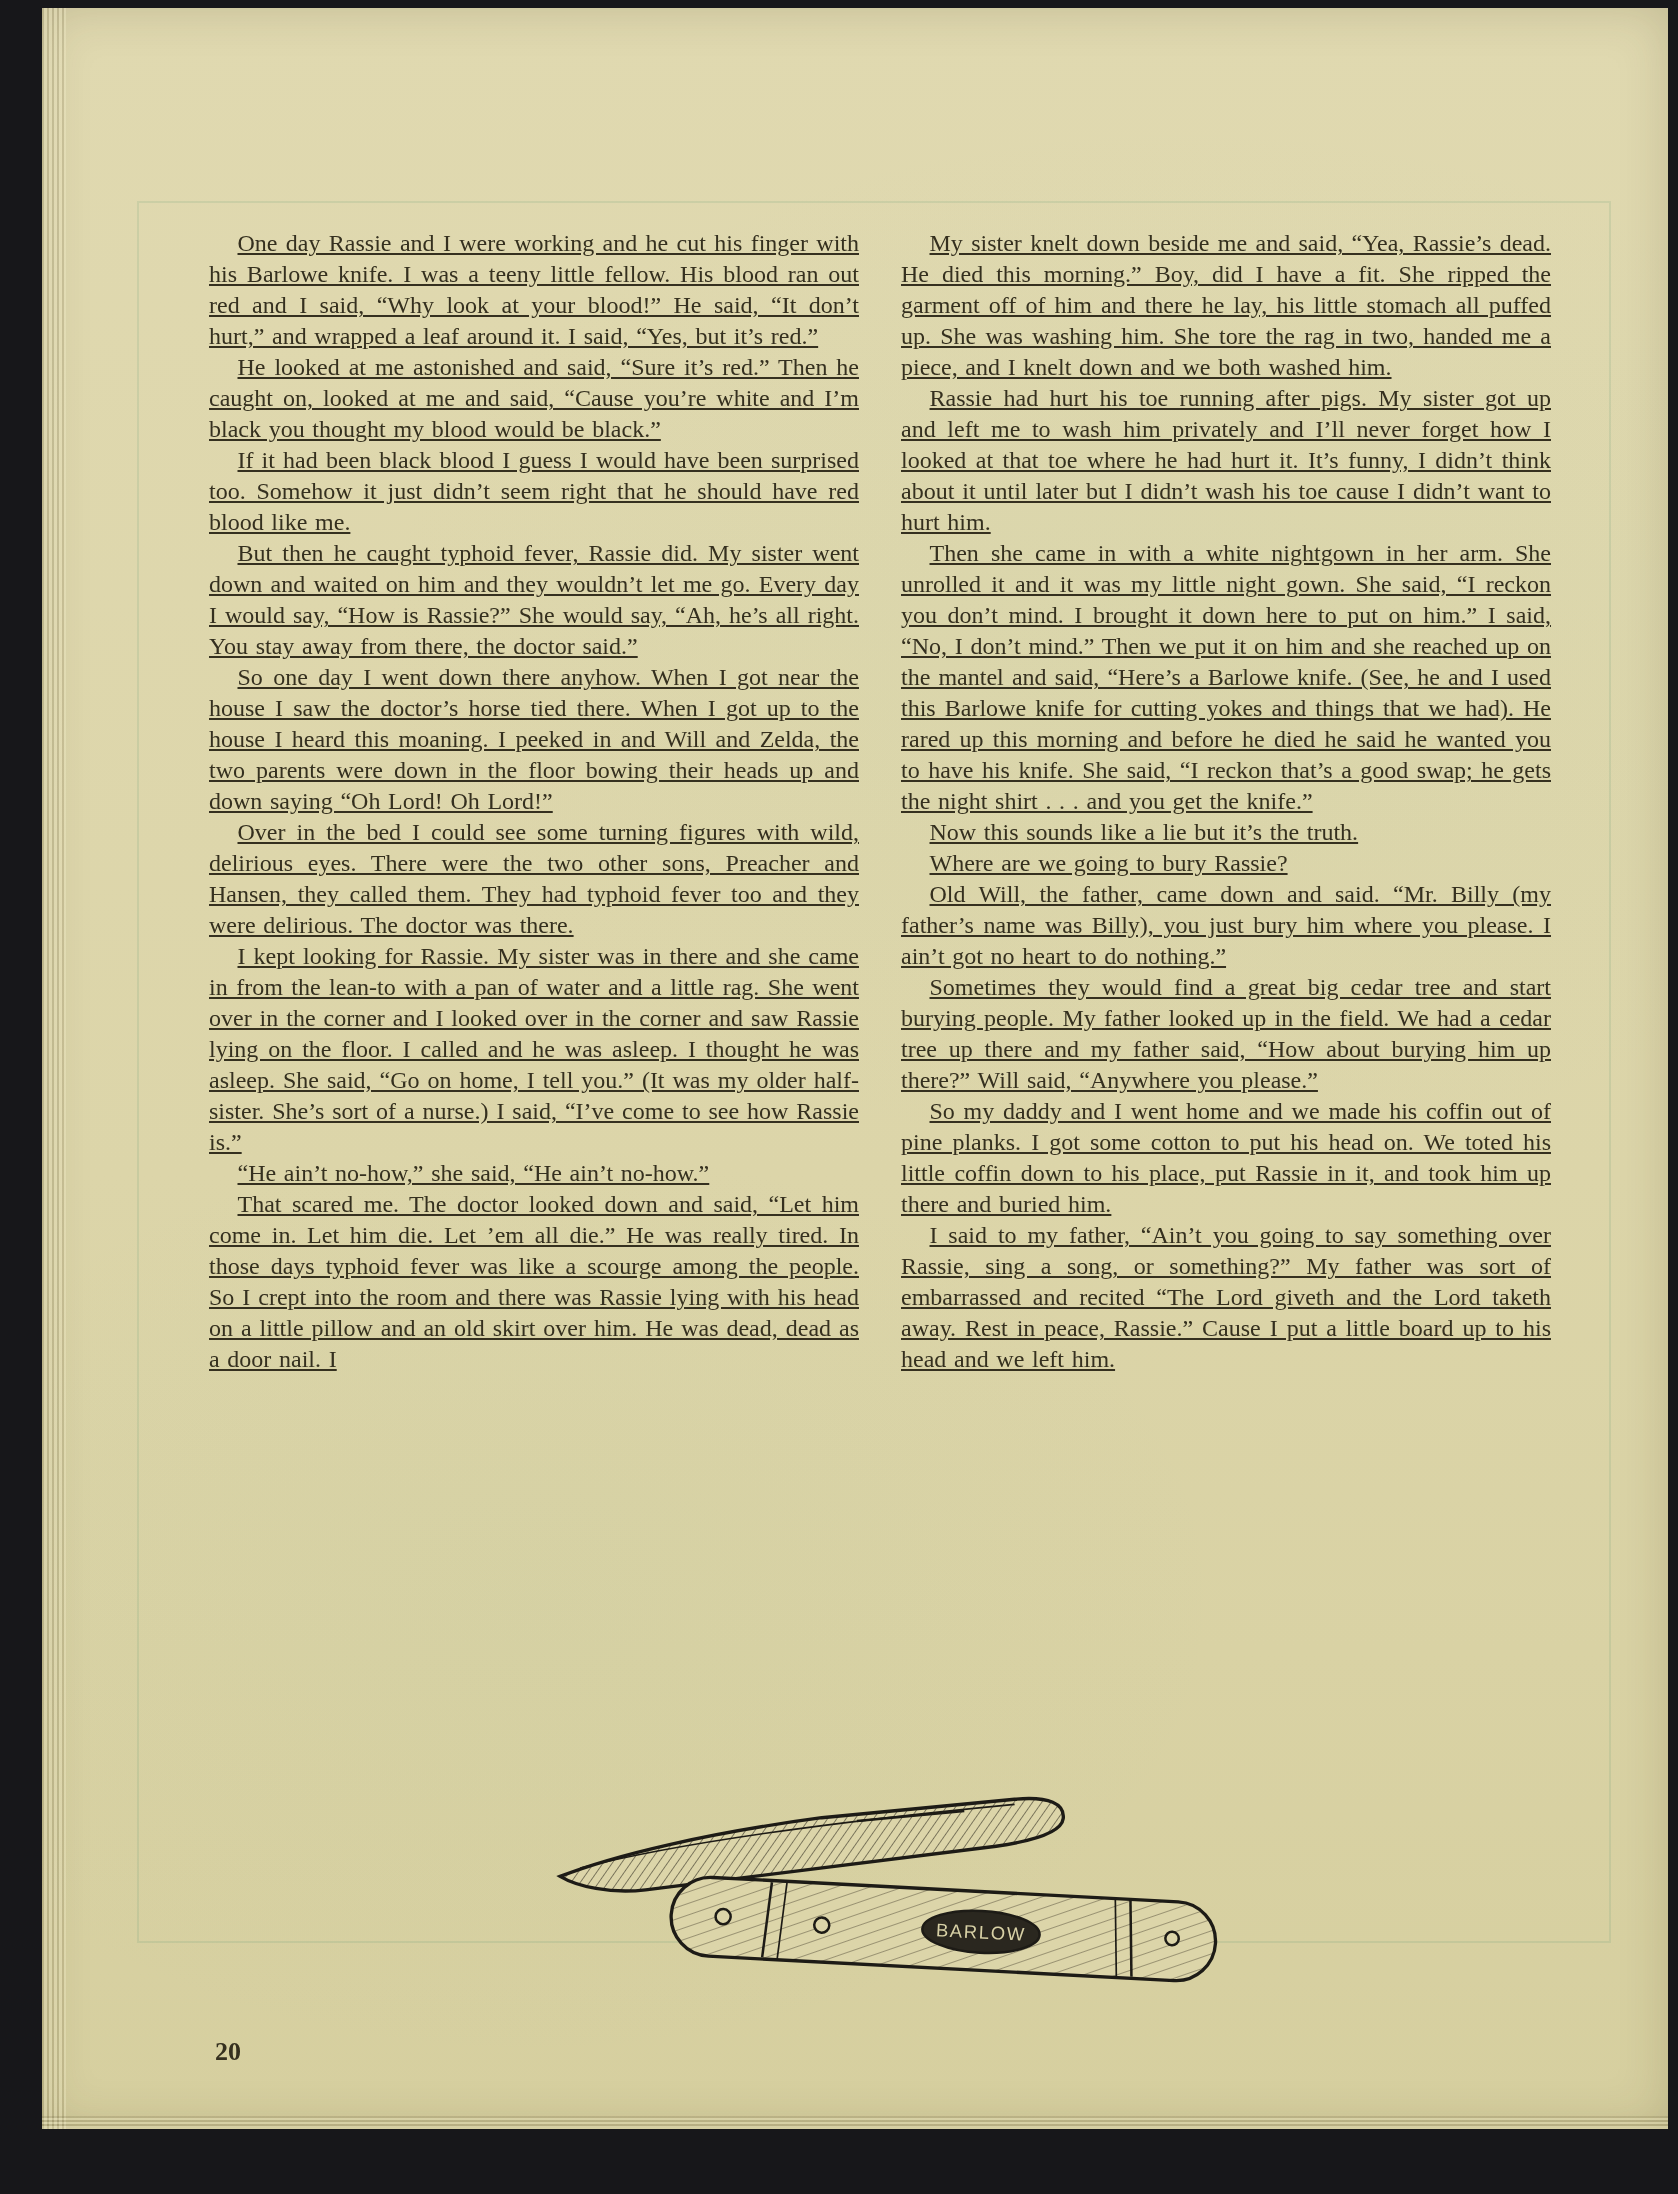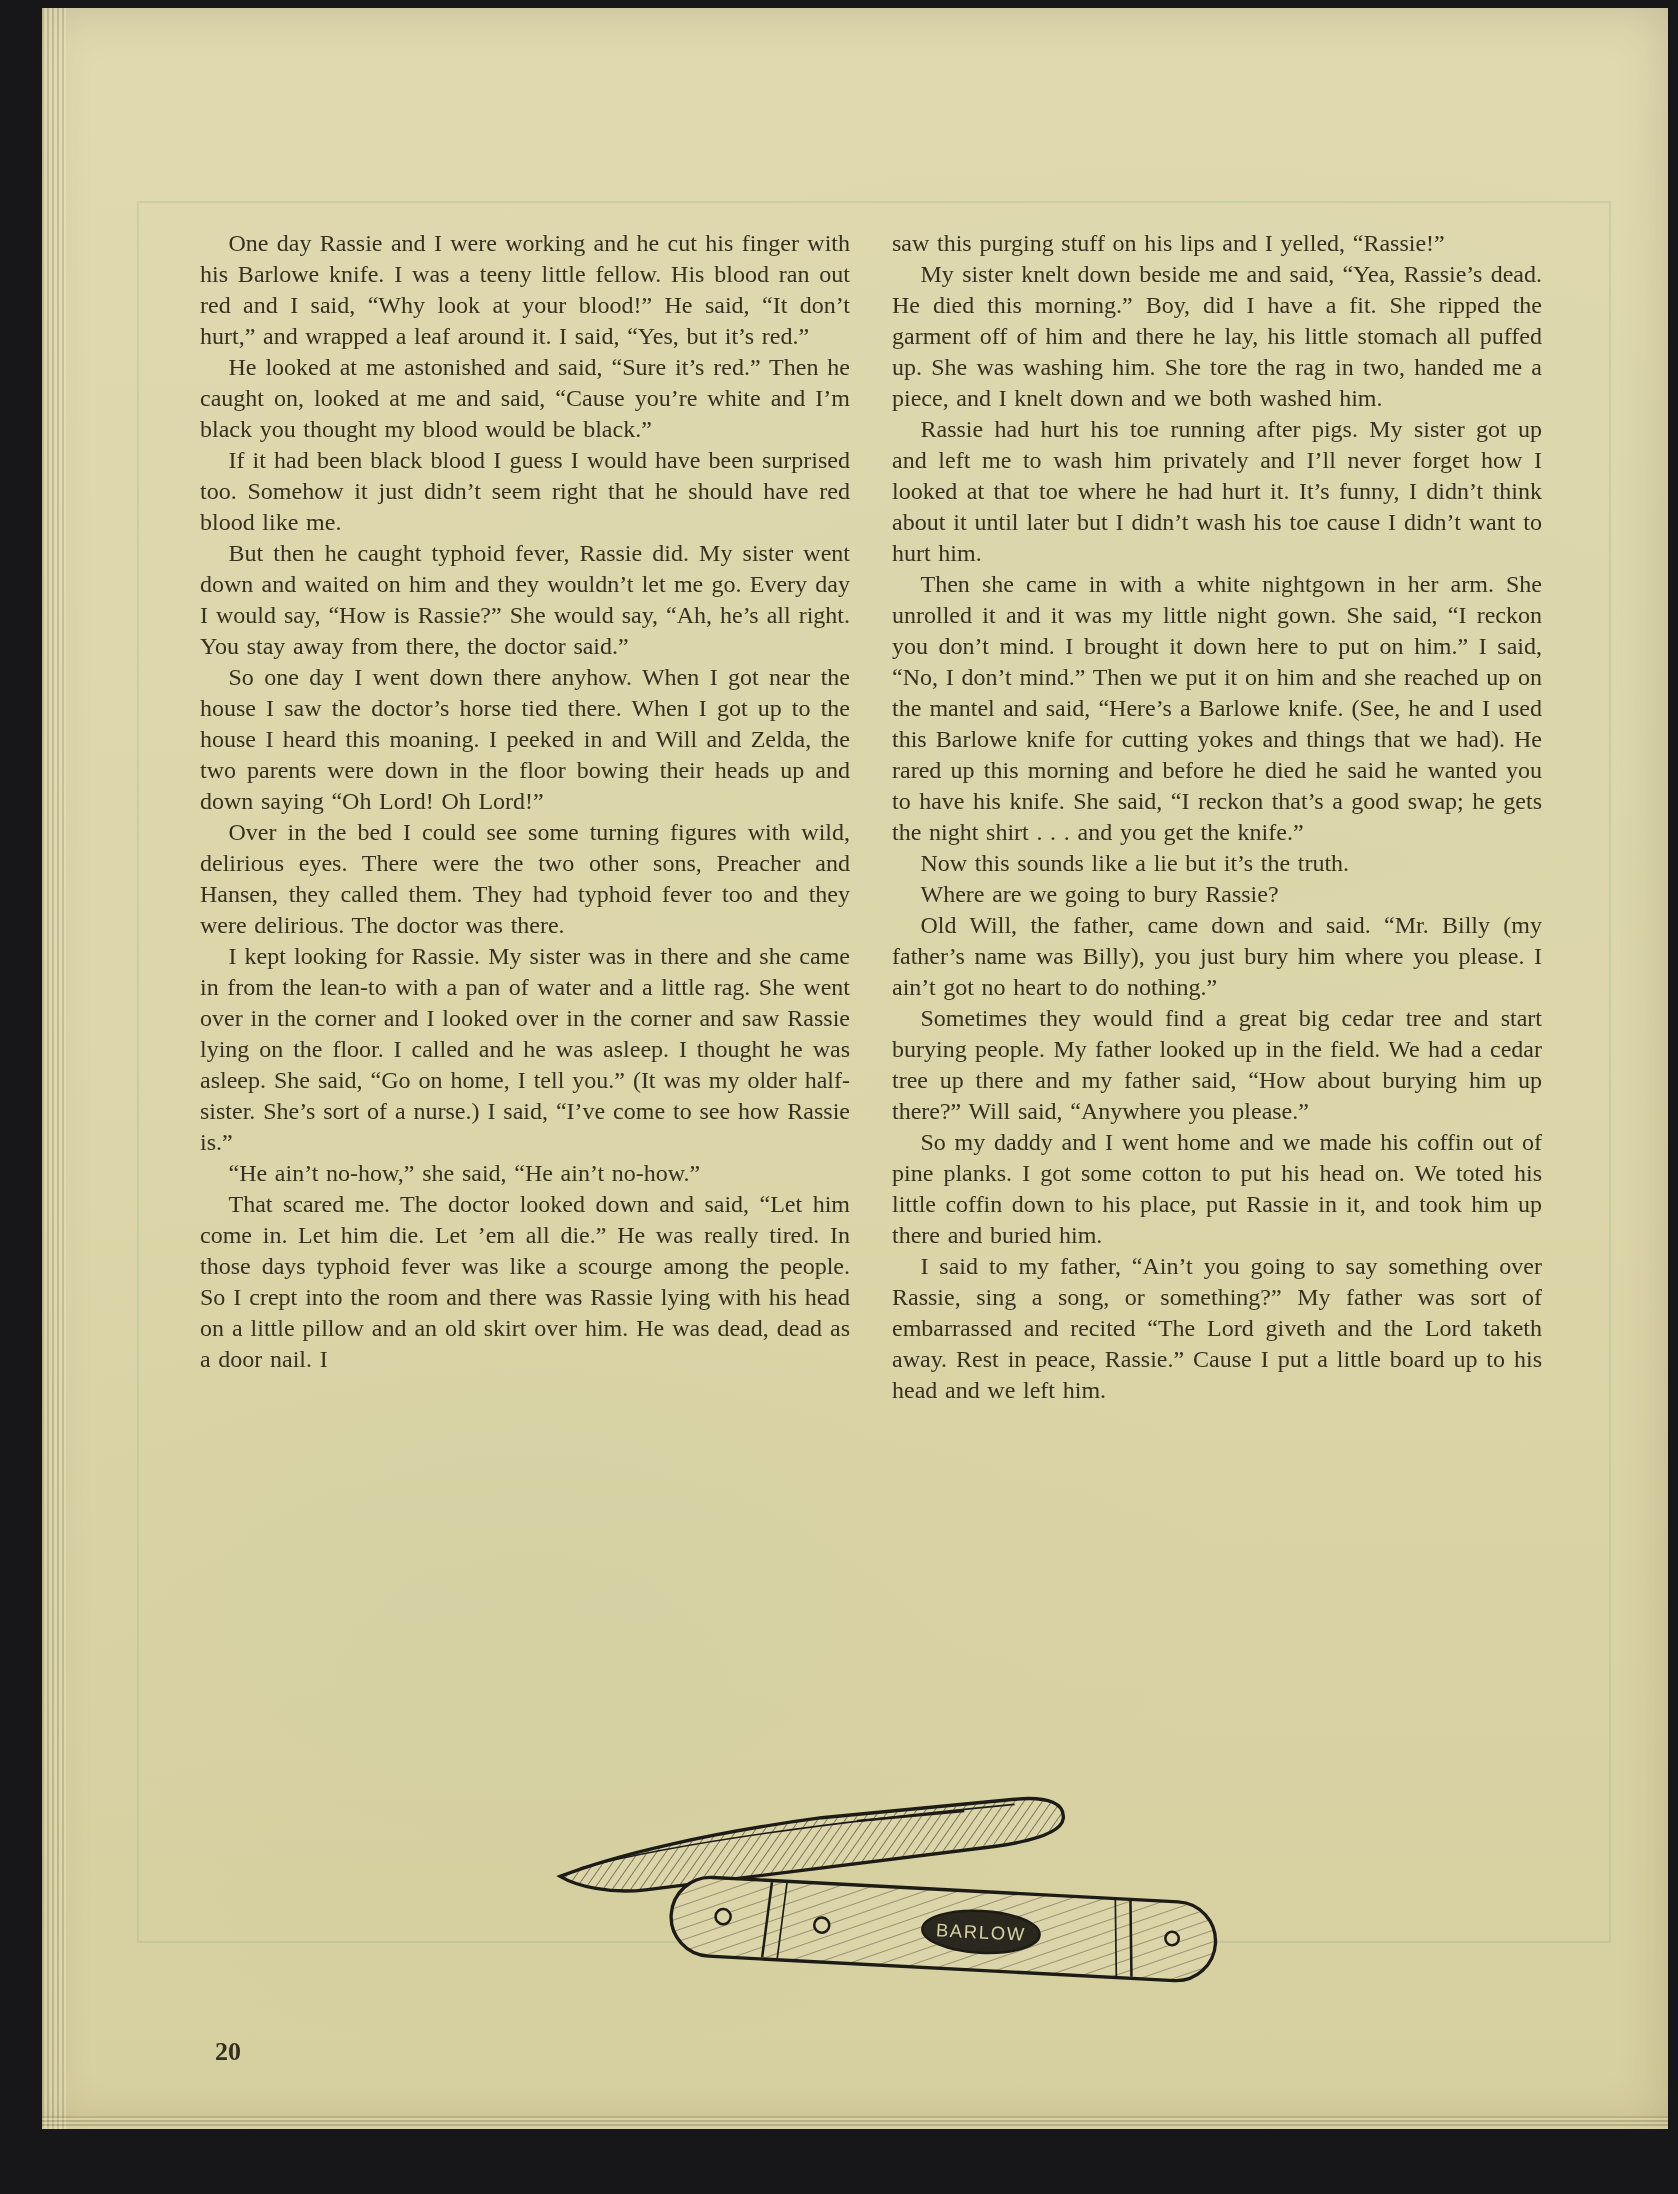--- a/index.html
+++ b/index.html
@@ -38,25 +38,26 @@
   }
   
   .ghost-frame {
     position: absolute;
     left: 95px; top: 193px; right: 57px; bottom: 186px;
     border: 2.5px solid rgba(100, 155, 120, 0.16);
     pointer-events: none;
   }
   .content {
     position: absolute;
-    left: 158px; top: 220px;
+    left: 167px; top: 220px;
     width: 1358px;
     display: flex;
     gap: 42px;
     color: #35301f;
+    text-decoration: underline;
   }
   .col { width: 650px; }
   .para {
     margin: 0;
     font-size: 24px;
     line-height: 31px;
     text-align: justify;
     word-spacing: 1.7px;
   }
   .para.indent { text-indent: 28.5px; }
@@ -90,21 +91,20 @@
         <p class="para indent">He looked at me astonished and said, “Sure it’s red.” Then he caught on, looked at me and said, “Cause you’re white and I’m black you thought my blood would be black.”</p>
         <p class="para indent">If it had been black blood I guess I would have been surprised too. Somehow it just didn’t seem right that he should have red blood like me.</p>
         <p class="para indent">But then he caught typhoid fever, Rassie did. My sister went down and waited on him and they wouldn’t let me go. Every day I would say, “How is Rassie?” She would say, “Ah, he’s all right. You stay away from there, the doctor said.”</p>
         <p class="para indent">So one day I went down there anyhow. When I got near the house I saw the doctor’s horse tied there. When I got up to the house I heard this moaning. I peeked in and Will and Zelda, the two parents were down in the floor bowing their heads up and down saying “Oh Lord! Oh Lord!”</p>
         <p class="para indent">Over in the bed I could see some turning figures with wild, delirious eyes. There were the two other sons, Preacher and Hansen, they called them. They had typhoid fever too and they were delirious. The doctor was there.</p>
         <p class="para indent">I kept looking for Rassie. My sister was in there and she came in from the lean-to with a pan of water and a little rag. She went over in the corner and I looked over in the corner and saw Rassie lying on the floor. I called and he was asleep. I thought he was asleep. She said, “Go on home, I tell you.” (It was my older half-sister. She’s sort of a nurse.) I said, “I’ve come to see how Rassie is.”</p>
         <p class="para indent">“He ain’t no-how,” she said, “He ain’t no-how.”</p>
         <p class="para indent">That scared me. The doctor looked down and said, “Let him come in. Let him die. Let ’em all die.” He was really tired. In those days typhoid fever was like a scourge among the people. So I crept into the room and there was Rassie lying with his head on a little pillow and an old skirt over him. He was dead, dead as a door nail. I</p>
       </div>
     <div class="col">
-        <p class="para">saw this purging stuff on his lips and I yelled, “Rassie!”</p>
         <p class="para indent">My sister knelt down beside me and said, “Yea, Rassie’s dead. He died this morning.” Boy, did I have a fit. She ripped the garment off of him and there he lay, his little stomach all puffed up. She was washing him. She tore the rag in two, handed me a piece, and I knelt down and we both washed him.</p>
         <p class="para indent">Rassie had hurt his toe running after pigs. My sister got up and left me to wash him privately and I’ll never forget how I looked at that toe where he had hurt it. It’s funny, I didn’t think about it until later but I didn’t wash his toe cause I didn’t want to hurt him.</p>
         <p class="para indent">Then she came in with a white nightgown in her arm. She unrolled it and it was my little night gown. She said, “I reckon you don’t mind. I brought it down here to put on him.” I said, “No, I don’t mind.” Then we put it on him and she reached up on the mantel and said, “Here’s a Barlowe knife. (See, he and I used this Barlowe knife for cutting yokes and things that we had). He rared up this morning and before he died he said he wanted you to have his knife. She said, “I reckon that’s a good swap; he gets the night shirt . . . and you get the knife.”</p>
         <p class="para indent">Now this sounds like a lie but it’s the truth.</p>
         <p class="para indent">Where are we going to bury Rassie?</p>
         <p class="para indent">Old Will, the father, came down and said. “Mr. Billy (my father’s name was Billy), you just bury him where you please. I ain’t got no heart to do nothing.”</p>
         <p class="para indent">Sometimes they would find a great big cedar tree and start burying people. My father looked up in the field. We had a cedar tree up there and my father said, “How about burying him up there?” Will said, “Anywhere you please.”</p>
         <p class="para indent">So my daddy and I went home and we made his coffin out of pine planks. I got some cotton to put his head on. We toted his little coffin down to his place, put Rassie in it, and took him up there and buried him.</p>
         <p class="para indent">I said to my father, “Ain’t you going to say something over Rassie, sing a song, or something?” My father was sort of embarrassed and recited “The Lord giveth and the Lord taketh away. Rest in peace, Rassie.” Cause I put a little board up to his head and we left him.</p>
       </div>

